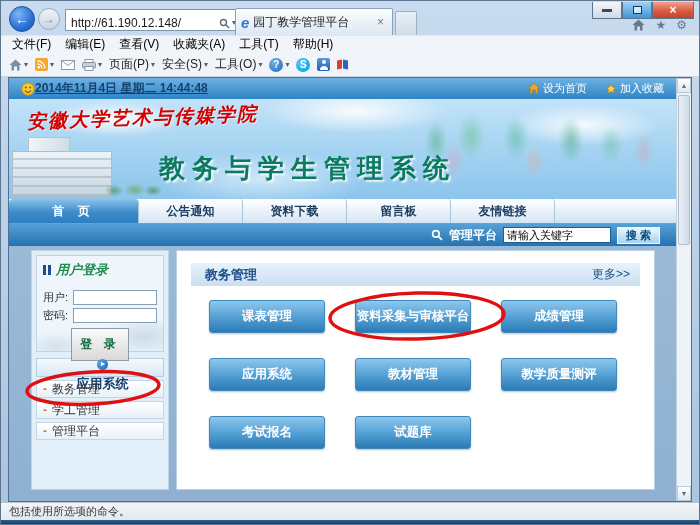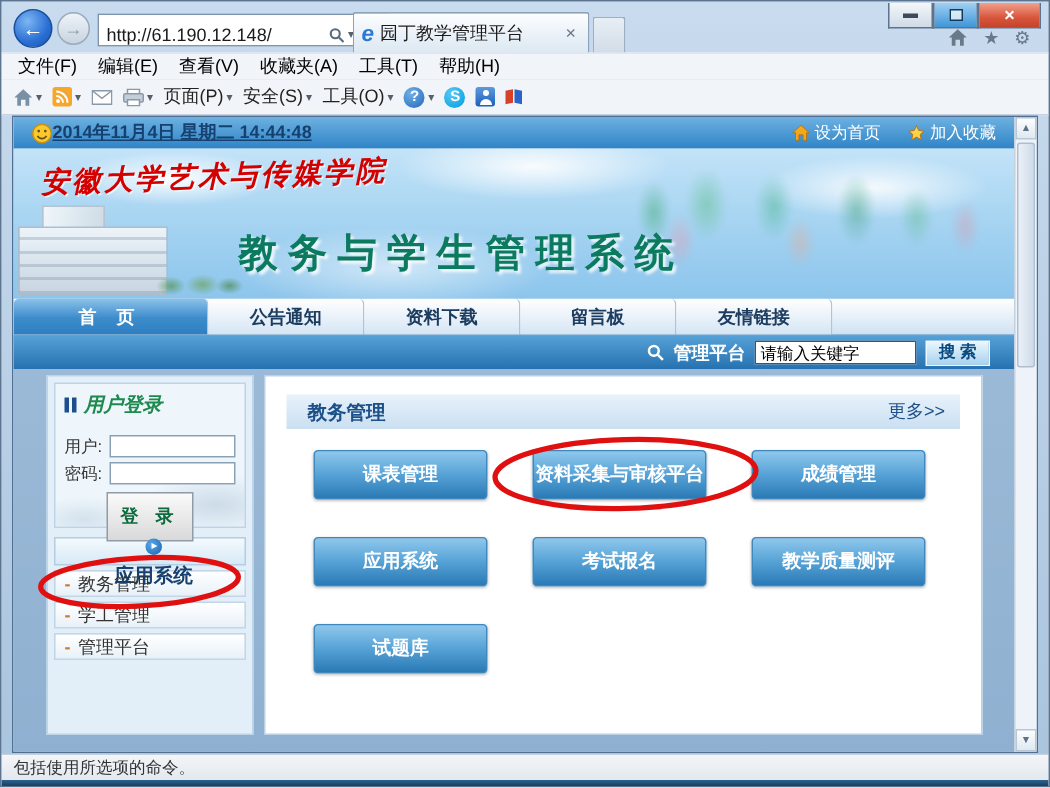--- a/index.html
+++ b/index.html
@@ -383,22 +383,23 @@
         <div class="main">
           <div class="section-header">
             <span>教务管理</span>
             <span class="more">更多&gt;&gt;</span>
           </div>
           <div class="btn-grid">
             <div class="app-btn">课表管理</div>
             <div class="app-btn">资料采集与审核平台</div>
             <div class="app-btn">成绩管理</div>
             <div class="app-btn">应用系统</div>
+            <div class="app-btn">教材管理</div>
+            <div class="app-btn">教学质量测评</div>
             <div class="app-btn">考试报名</div>
-            <div class="app-btn">教学质量测评</div>
             <div class="app-btn">试题库</div>
           </div>
         </div>
       </div>
     </div>
 
     <div class="scrollbar">
       <div class="sb-btn">▲</div>
       <div class="sb-thumb"></div>
       <div class="sb-fill"></div>

